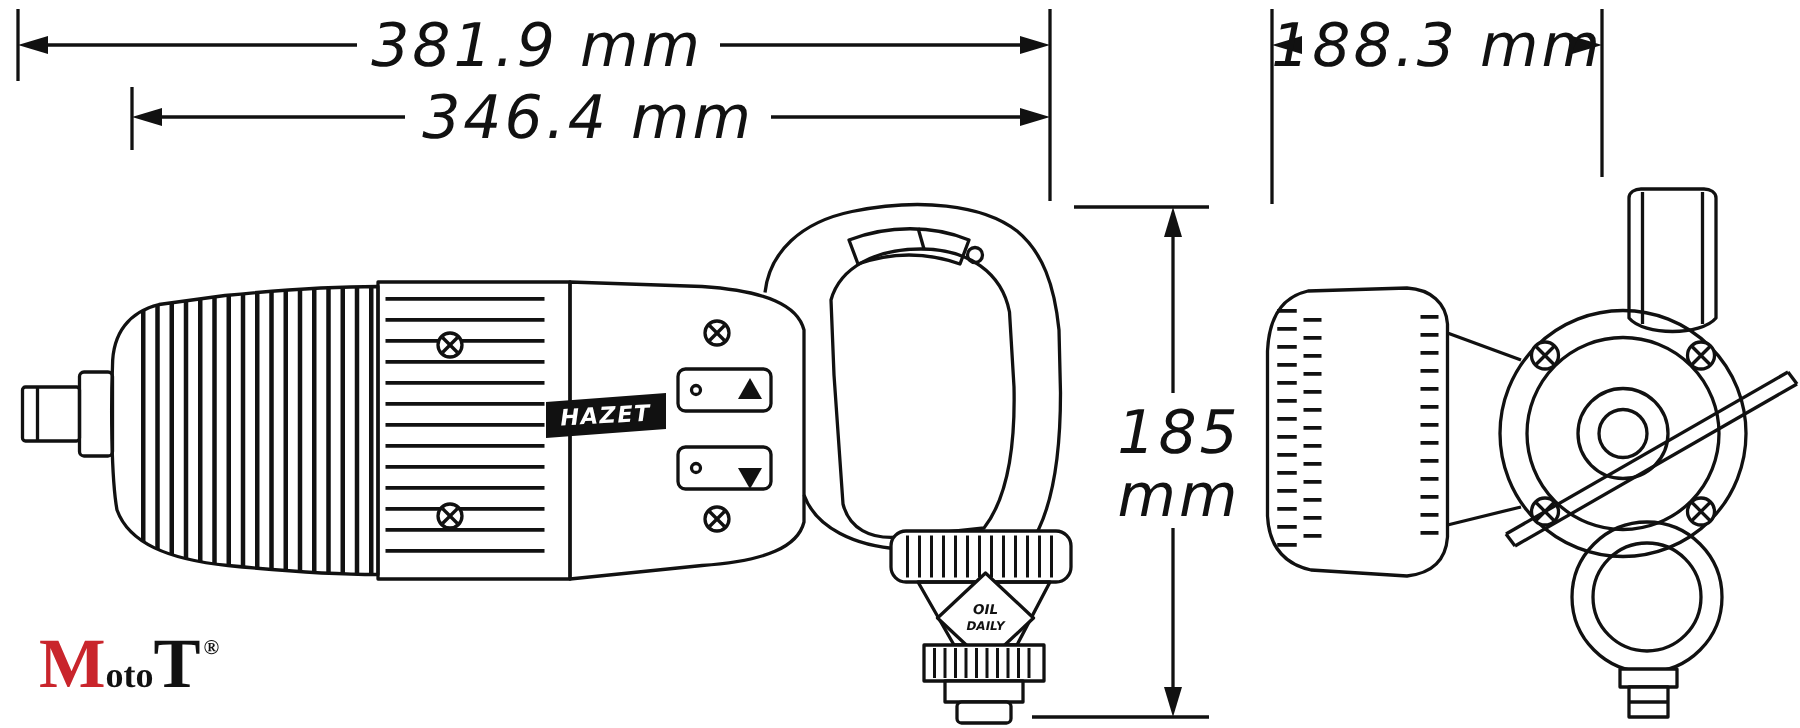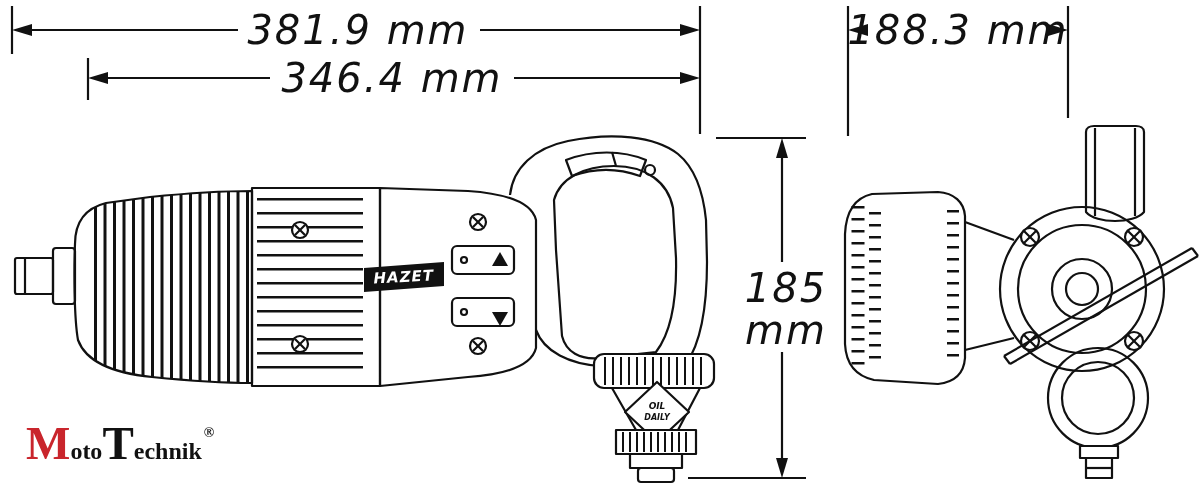--- a/index.html
+++ b/index.html
@@ -241,17 +241,16 @@
         <line x1="1192" y1="248" x2="1198" y2="256"></line>
         <line x1="1004" y1="356" x2="1010" y2="364"></line>
       </g>
     </g>
   </svg>
 
   <div class="logo">
     <span class="logo-big logo-m">M</span>
       <span class="logo-small">oto</span>
       <span class="logo-big">T</span>
-      <span class="logo-small">echnik</span>
       <span class="logo-reg">®</span>
   </div>
 
 </div>
 
 </body></html>

